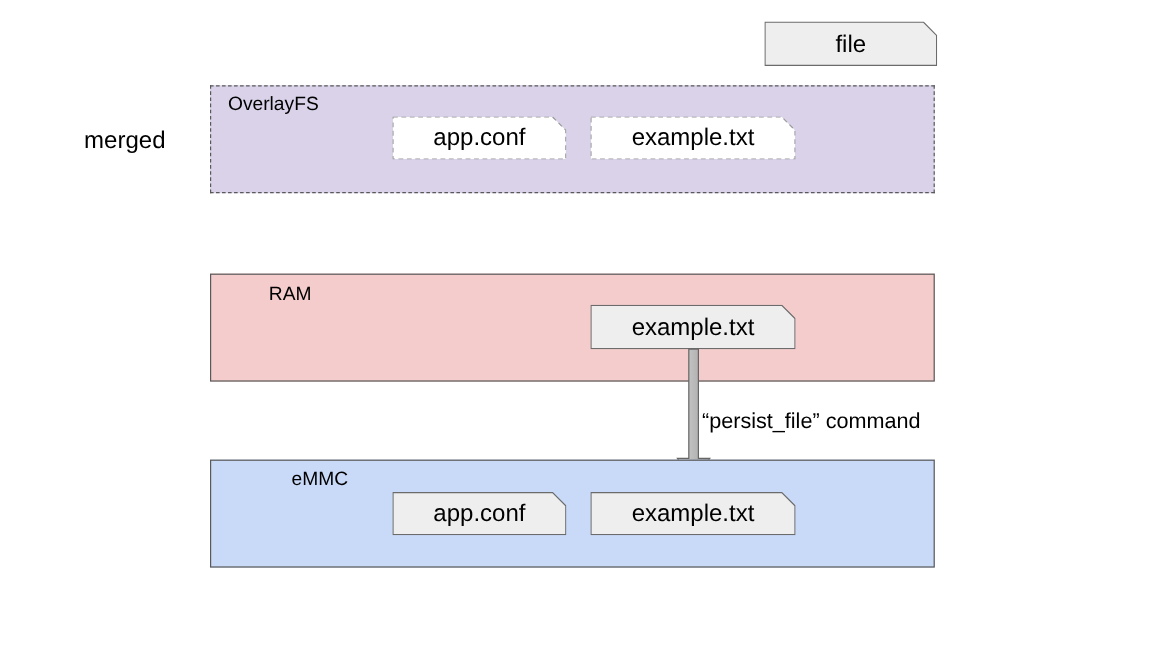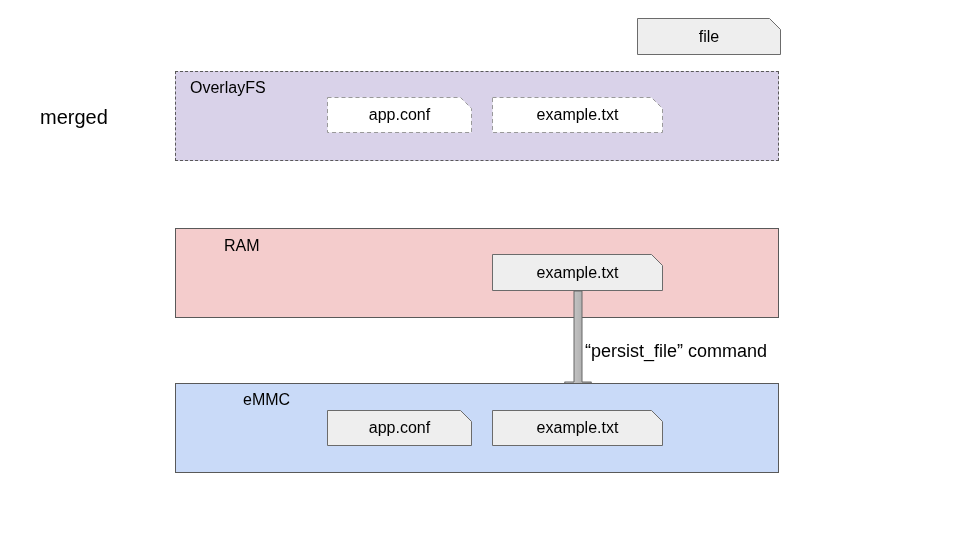--- a/index.html
+++ b/index.html
@@ -11,31 +11,31 @@
   .layer{position:absolute;left:175px;width:604px;height:90px;box-sizing:border-box;}
   .layer-merged{top:71px;background:#d9d2e9;border:1px dashed #595959;}
   .layer-upper{top:228px;background:#f4cccc;border:1px solid #595959;}
   .layer-lower{top:383px;background:#c9daf8;border:1px solid #595959;}
   
   .layer-title{position:absolute;font-size:16px;line-height:24px;white-space:nowrap;}
   #title-merged{left:190px;top:76px;}
   #title-upper{left:224px;top:234px;}
   #title-lower{left:199px;top:388px;margin-left:44px;}
   
-  .side-label{position:absolute;left:40px;width:128px;text-align:left;
+  .side-label{position:absolute;left:40px;width:128px;text-align:center;
     font-size:20px;line-height:22px;}
   #label-merged{top:106px;}
   #label-upper{top:261px;}
   #label-lower{top:418px;}
   
   .file-shape{position:absolute;display:flex;align-items:center;justify-content:center;}
   .file-shape .shape-svg{position:absolute;left:0;top:0;}
   .file-shape path{fill:#eeeeee;stroke:#6b6b6b;stroke-width:1;}
   .file-shape.dashed path{fill:#ffffff;stroke:#999999;stroke-dasharray:4 3;}
-  .file-label{position:relative;font-size:16px;line-height:22px;white-space:nowrap;}
+  .file-label{position:relative;font-size:20px;line-height:22px;white-space:nowrap;}
   
   #persist-arrow{position:absolute;left:560px;top:290px;}
   
   #arrow-caption{position:absolute;left:585px;top:340px;font-size:18px;line-height:22px;white-space:nowrap;}
 </style>
 </head>
 <body>
 
 <div id="page">
 

